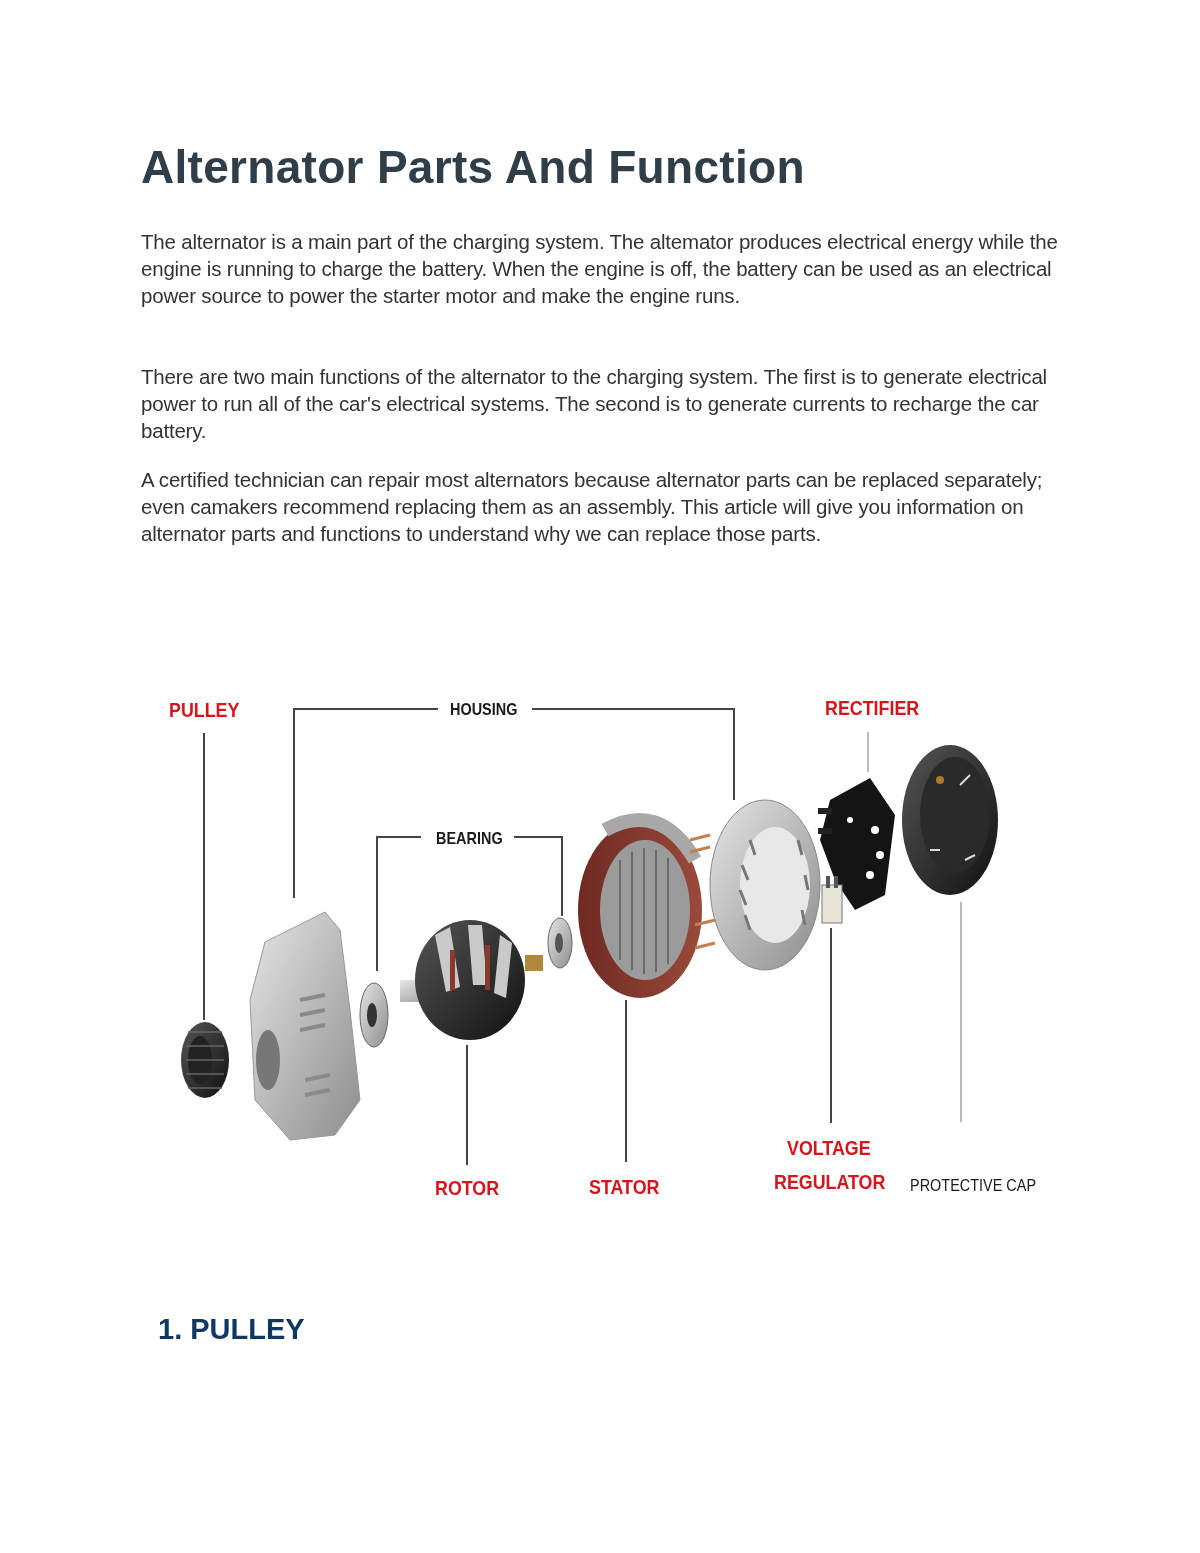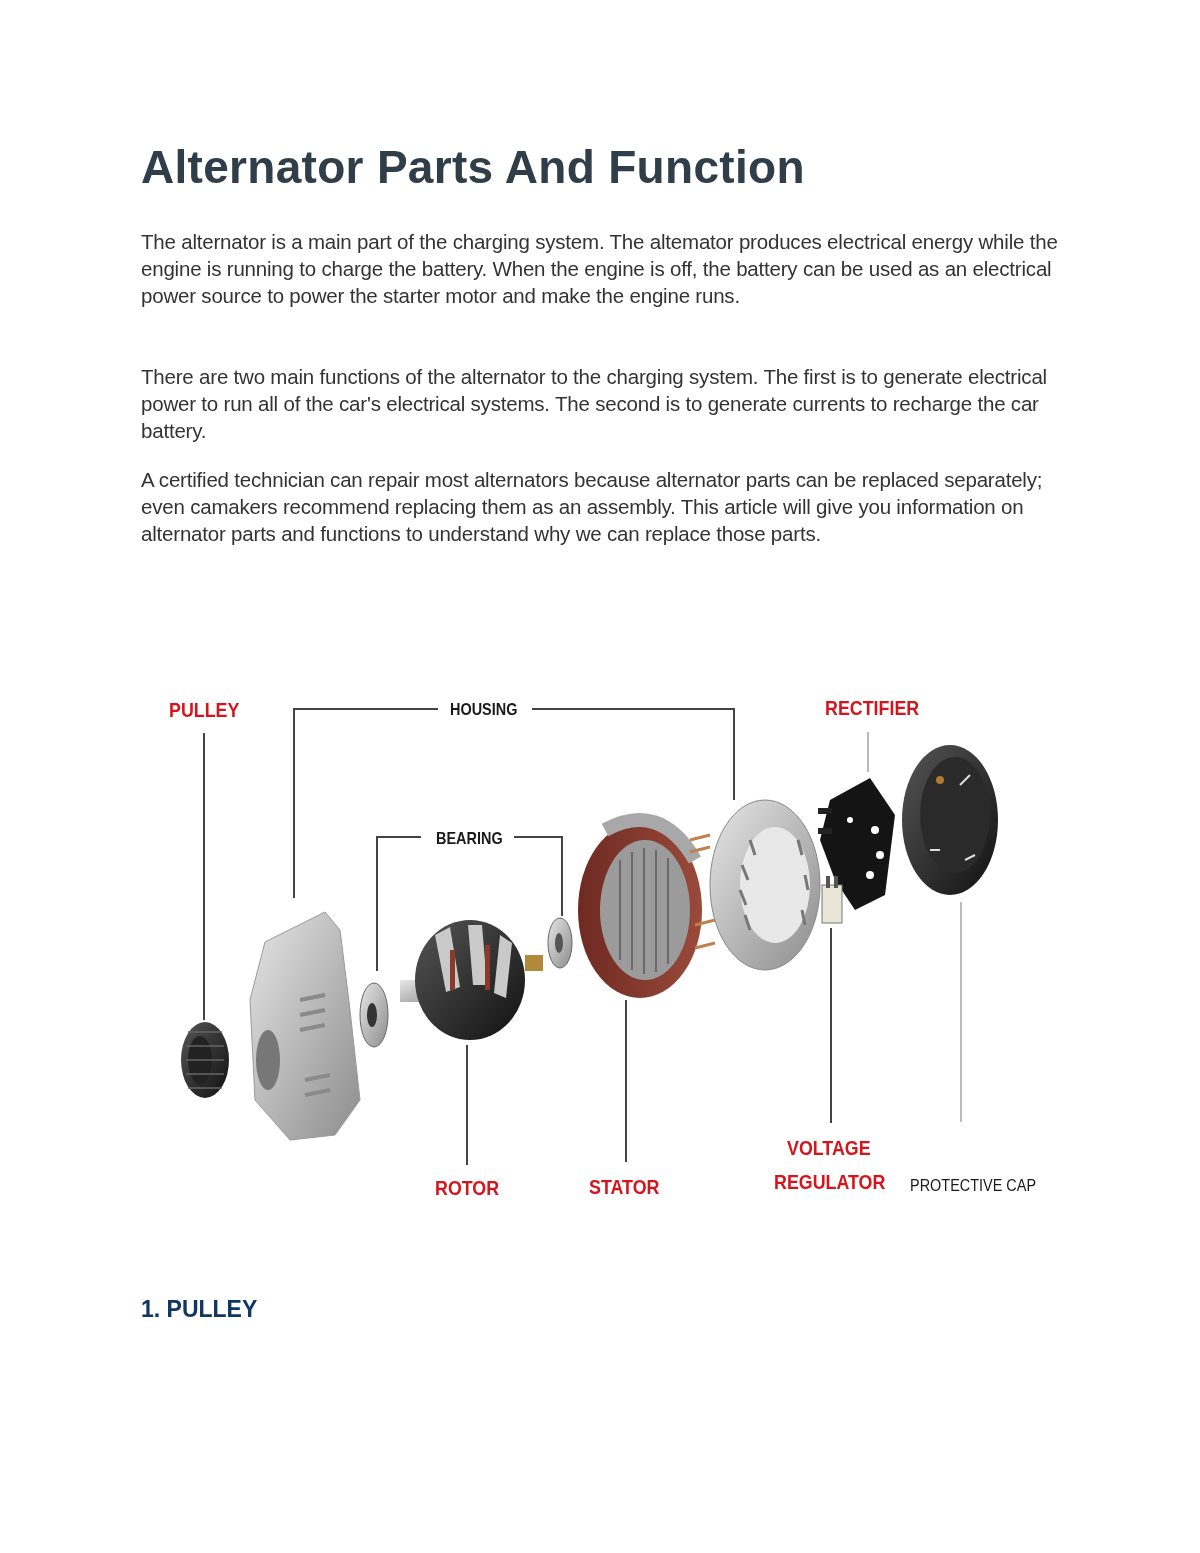--- a/index.html
+++ b/index.html
@@ -12,21 +12,21 @@
   .para { position:absolute; left:141px; width:925px; margin:0;
           font-size:20.5px; line-height:27px; color:#333333; letter-spacing:-0.2px; }
   .p1 { top:228px; } .p2 { top:363px; } .p3 { top:466px; }
   .diagram { position:absolute; left:150px; top:680px; width:910px; height:540px; }
   .lbl { position:absolute; font-family:"Liberation Sans", sans-serif; font-weight:bold;
          white-space:nowrap; transform:scaleX(0.85); transform-origin:left top; }
   .red { color:#d6141c; font-size:21px; }
   .blk { color:#1a1a1a; font-size:17px; }
   .ln { position:absolute; background:#444; }
   .ln.lt { background:#bbb; }
-  .h2 { position:absolute; left:141px; top:1296px; margin:0; font-size:23px; font-weight:bold; color:#0f3762; }
+  .h2 { position:absolute; left:141px; top:1296px; margin:17px; font-size:29px; font-weight:bold; color:#0f3762; }
 </style>
 </head>
 <body>
 
 <div class="page">
   <h1 class="title">Alternator Parts And Function</h1>
   <p class="para p2">There are two main functions of the alternator to the charging system. The first is to generate electrical power to run all of the car's electrical systems. The second is to generate currents to recharge the car battery.</p>
   <p class="para p1">The alternator is a main part of the charging system. The altemator produces electrical energy while the engine is running to charge the battery. When the engine is off, the battery can be used as an electrical power source to power the starter motor and make the engine runs.</p>
   <p class="para p3">A certified technician can repair most alternators because alternator parts can be replaced separately; even camakers recommend replacing them as an assembly. This article will give you information on alternator parts and functions to understand why we can replace those parts.</p>
 

